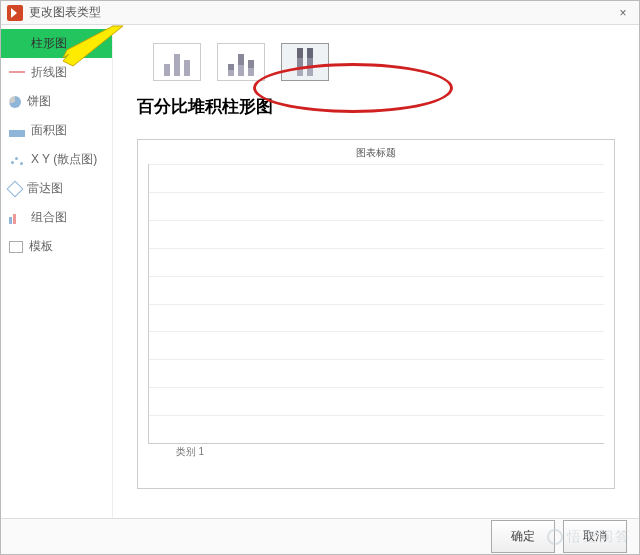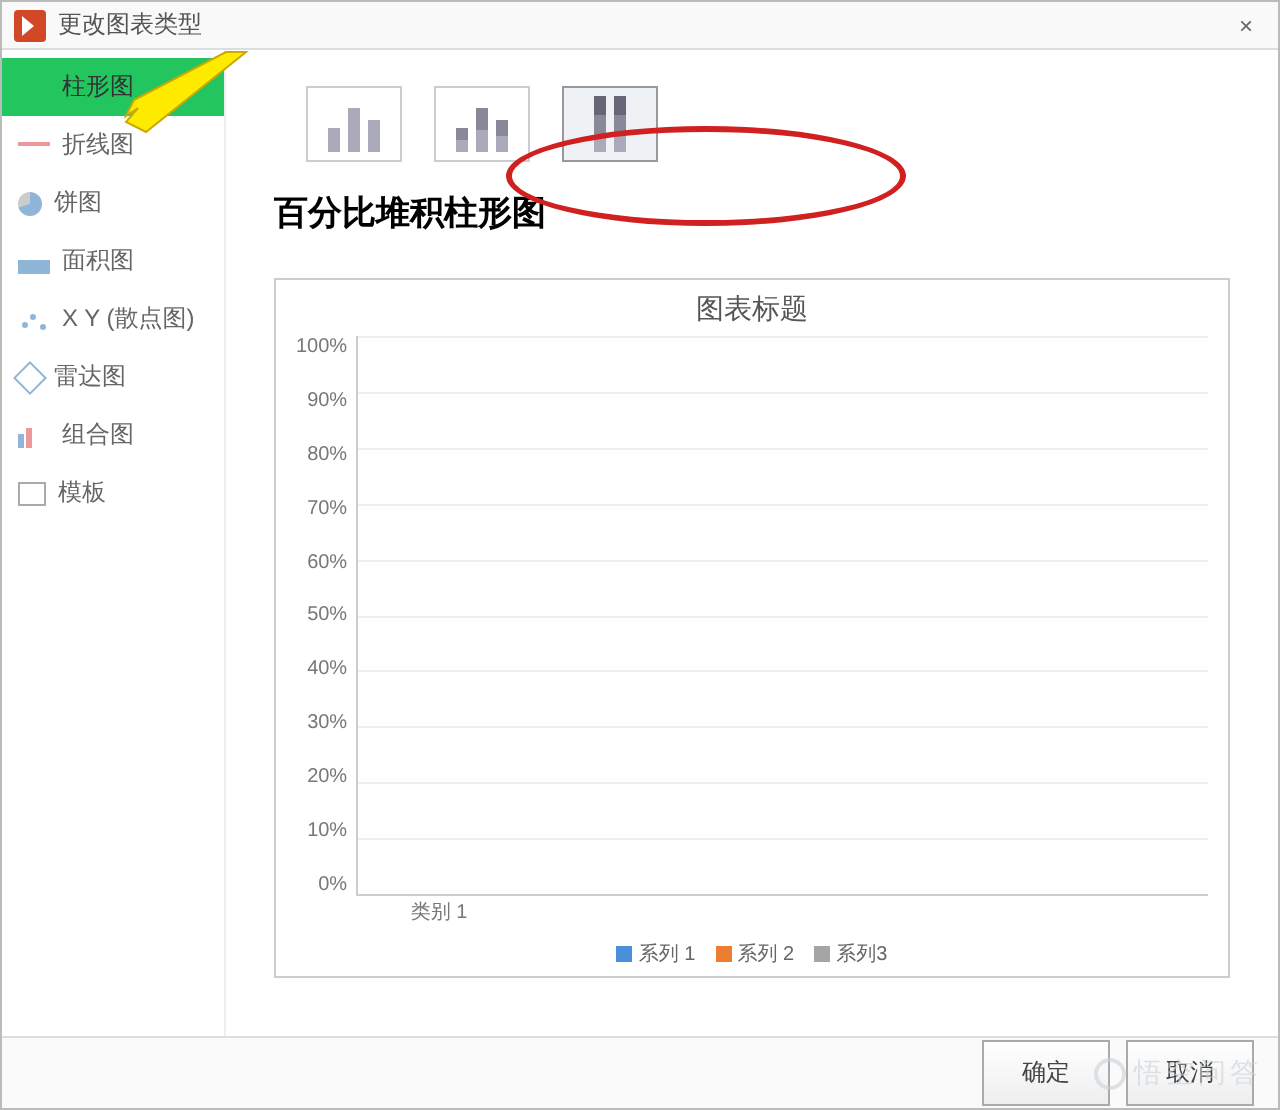--- a/index.html
+++ b/index.html
@@ -31,21 +31,21 @@
   .variant { width: 48px; height: 38px; border: 1px solid #ccc; display: flex; align-items: flex-end; justify-content: center; gap: 4px; padding-bottom: 4px; cursor: pointer; background:#fff; }
   .variant.selected { border-color:#999; background:#eef2f5; }
   .variant b { width: 6px; background: #aab; display:inline-block; }
   .variant.v1 b:nth-child(1){height:12px}.variant.v1 b:nth-child(2){height:22px}.variant.v1 b:nth-child(3){height:16px}
   .variant.v2 b{background: linear-gradient(to top,#aab 0 50%, #889 50% 100%)}
   .variant.v2 b:nth-child(1){height:12px}.variant.v2 b:nth-child(2){height:22px}.variant.v2 b:nth-child(3){height:16px}
   .variant.v3 b{height:28px;background: linear-gradient(to top,#aab 0 33%, #889 33% 66%, #667 66% 100%)}
 
   .chart-title { font-size: 17px; font-weight: bold; margin-bottom: 21px; }
   .chart-box { border: 1px solid #ccc; height: 350px; padding: 6px 10px 4px; }
-  .chart-header { text-align: center; color: #555; font-size: 14px; margin-bottom: 4px; }
+  .chart-header { text-align: center; color: #555; font-size: 10px; margin-bottom: 4px; }
   .plot { display: flex; height: 280px; }
   .yaxis { display:flex; flex-direction:column; justify-content:space-between; align-items:flex-end; padding-right:4px; color:#777; font-size:10px; }
   .grid { flex:1; position:relative; border-left:1px solid #ccc; border-bottom:1px solid #ccc; }
   .gline { position:absolute; left:0; right:0; border-top:1px solid #eee; }
   .barcol { position:absolute; left:20px; bottom:0; width:42px; display:flex; flex-direction:column-reverse; }
   .seg { width:100%; }
   .seg.s1{background:#4a90d9}.seg.s2{background:#ed7d31}.seg.s3{background:#a5a5a5}
   .xcat { position:absolute; left:20px; bottom:-16px; width:42px; text-align:center; color:#777; font-size:10px;}
   .legend { display:flex; gap:10px; justify-content:center; margin-top:22px; font-size:10px; color:#666; }
   .legend span{display:flex;align-items:center;gap:3px}
@@ -134,65 +134,38 @@
             <b></b>
             <b></b>
           </div>
       </div>
 
       <div class="chart-title">百分比堆积柱形图</div>
 
       <div class="chart-box">
         <div class="chart-header">图表标题</div>
         <div class="plot">
-          <div class="yaxis" id="yaxis">
-              <span>100%</span>
-              <span>90%</span>
-              <span>80%</span>
-              <span>70%</span>
-              <span>60%</span>
-              <span>50%</span>
-              <span>40%</span>
-              <span>30%</span>
-              <span>20%</span>
-              <span>10%</span>
-              <span>0%</span>
-            </div>
           <div class="grid" id="grid">
             <div class="barcol" id="barcol">
                 <div class="seg s1" style="height: 15%;"></div>
                 <div class="seg s2" style="height: 85%;"></div>
                 <div class="seg s3" style="height: 0%;"></div>
               </div>
             <div class="xcat">类别 1</div>
           <div class="gline" style="top: 0%;"></div>
               <div class="gline" style="top: 10%;"></div>
               <div class="gline" style="top: 20%;"></div>
               <div class="gline" style="top: 30%;"></div>
               <div class="gline" style="top: 40%;"></div>
               <div class="gline" style="top: 50%;"></div>
               <div class="gline" style="top: 60%;"></div>
               <div class="gline" style="top: 70%;"></div>
               <div class="gline" style="top: 80%;"></div>
               <div class="gline" style="top: 90%;"></div>
             </div>
-        </div>
-        <div class="legend">
-          <span>
-              <i class="sw s1"></i>
-              <span>系列 1</span>
-            </span>
-          <span>
-              <i class="sw s2"></i>
-              <span>系列 2</span>
-            </span>
-          <span>
-              <i class="sw s3"></i>
-              <span>系列3</span>
-            </span>
         </div>
       </div>
 
       <div class="oval-annot"></div>
     </div>
   </div>
 
   <div class="arrow-annot">
     <svg width="60" height="40">
         <polygon points="50,0 60,0 10,40 0,35 6,28 0,32 4,24" fill="#ffeb00" stroke="#caa900"></polygon>

